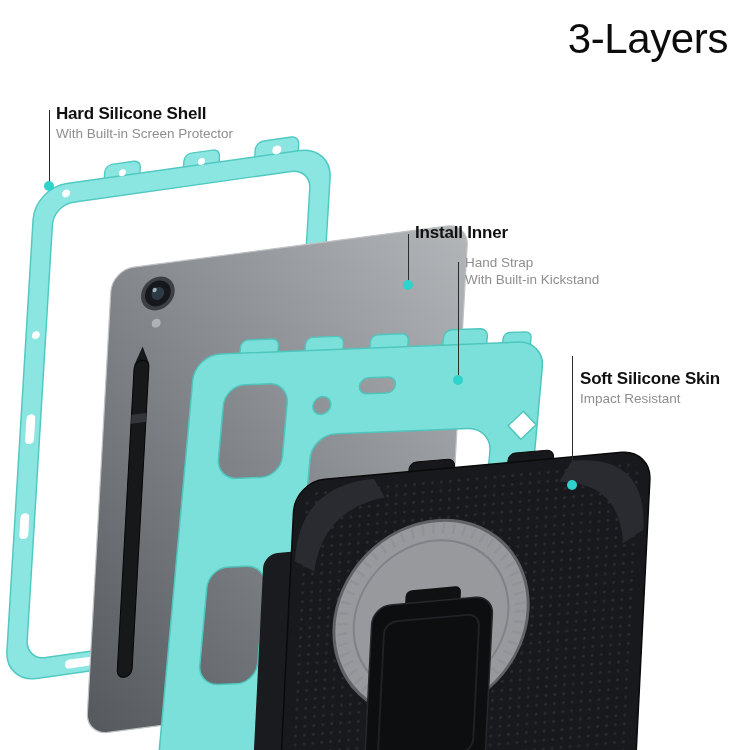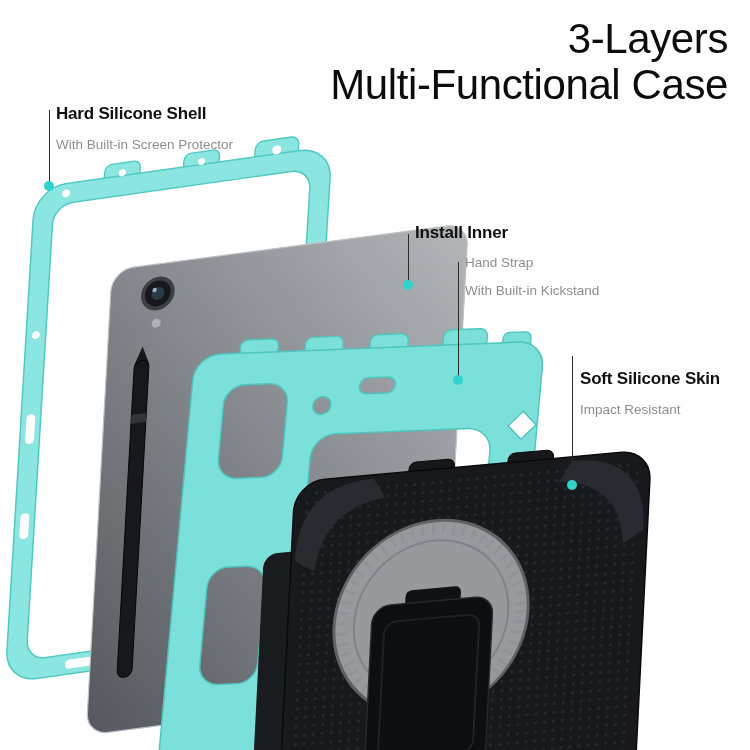--- a/index.html
+++ b/index.html
@@ -4,21 +4,21 @@
 <style>
   *{margin:0;padding:0;box-sizing:border-box}
   html,body{width:750px;height:750px;background:#ffffff;overflow:hidden;
     font-family:"Liberation Sans",sans-serif;color:#111}
   .stage{position:relative;width:750px;height:750px}
   .art{position:absolute;left:0;top:0}
   .title{position:absolute;top:16px;right:22px;text-align:right;
     font-size:42px;line-height:1.09;font-weight:400;color:#0c0c0c;letter-spacing:-0.4px}
   .callout{position:absolute}
   .c-title{font-size:17px;font-weight:700;color:#101010;letter-spacing:-0.2px;white-space:nowrap}
-  .c-sub{font-size:13.5px;color:#8e8e8e;margin-top:13px;white-space:nowrap}
+  .c-sub{font-size:13.5px;color:#8e8e8e;margin-top:2px;white-space:nowrap}
   .cline{position:absolute;width:1.4px;background:#2b2b2b}
   .cdot{position:absolute;width:10px;height:10px;border-radius:50%;background:var(--accent,#2fd3cb)}
 </style>
 </head>
 <body>
 
 <div class="stage">
 
   <svg class="art" width="750" height="750" viewBox="0 0 750 750">
     <defs>
@@ -87,21 +87,20 @@
       <circle cx="145" cy="150" r="90" fill="none" stroke="#8f9296" stroke-width="10" stroke-dasharray="2.5 8"></circle>
       <circle cx="145" cy="150" r="78" fill="none" stroke="#7f8286" stroke-width="2"></circle>
       <rect x="118" y="120" width="56" height="18" rx="6" fill="#101113"></rect>
       <rect x="85" y="133" width="122" height="170" rx="18" fill="#0d0e10" stroke="#26282c" stroke-width="1.5"></rect>
       <rect x="98" y="150" width="96" height="138" rx="12" fill="none" stroke="#1f2125" stroke-width="2"></rect>
     </g>
   </svg>
 
   <div class="title">
     <div>3-Layers</div>
-    <div>Multi-Functional Case</div>
   </div>
 
   <div class="cline" style="left:49px;top:110px;height:72px"></div>
   <div class="cdot" style="left:44px;top:181px"></div>
   <div class="callout" style="left:56px;top:104px">
     <div class="c-title">Hard Silicone Shell</div>
     <div class="c-sub">With Built-in Screen Protector</div>
     <div class="c-sub"></div>
   </div>
 

